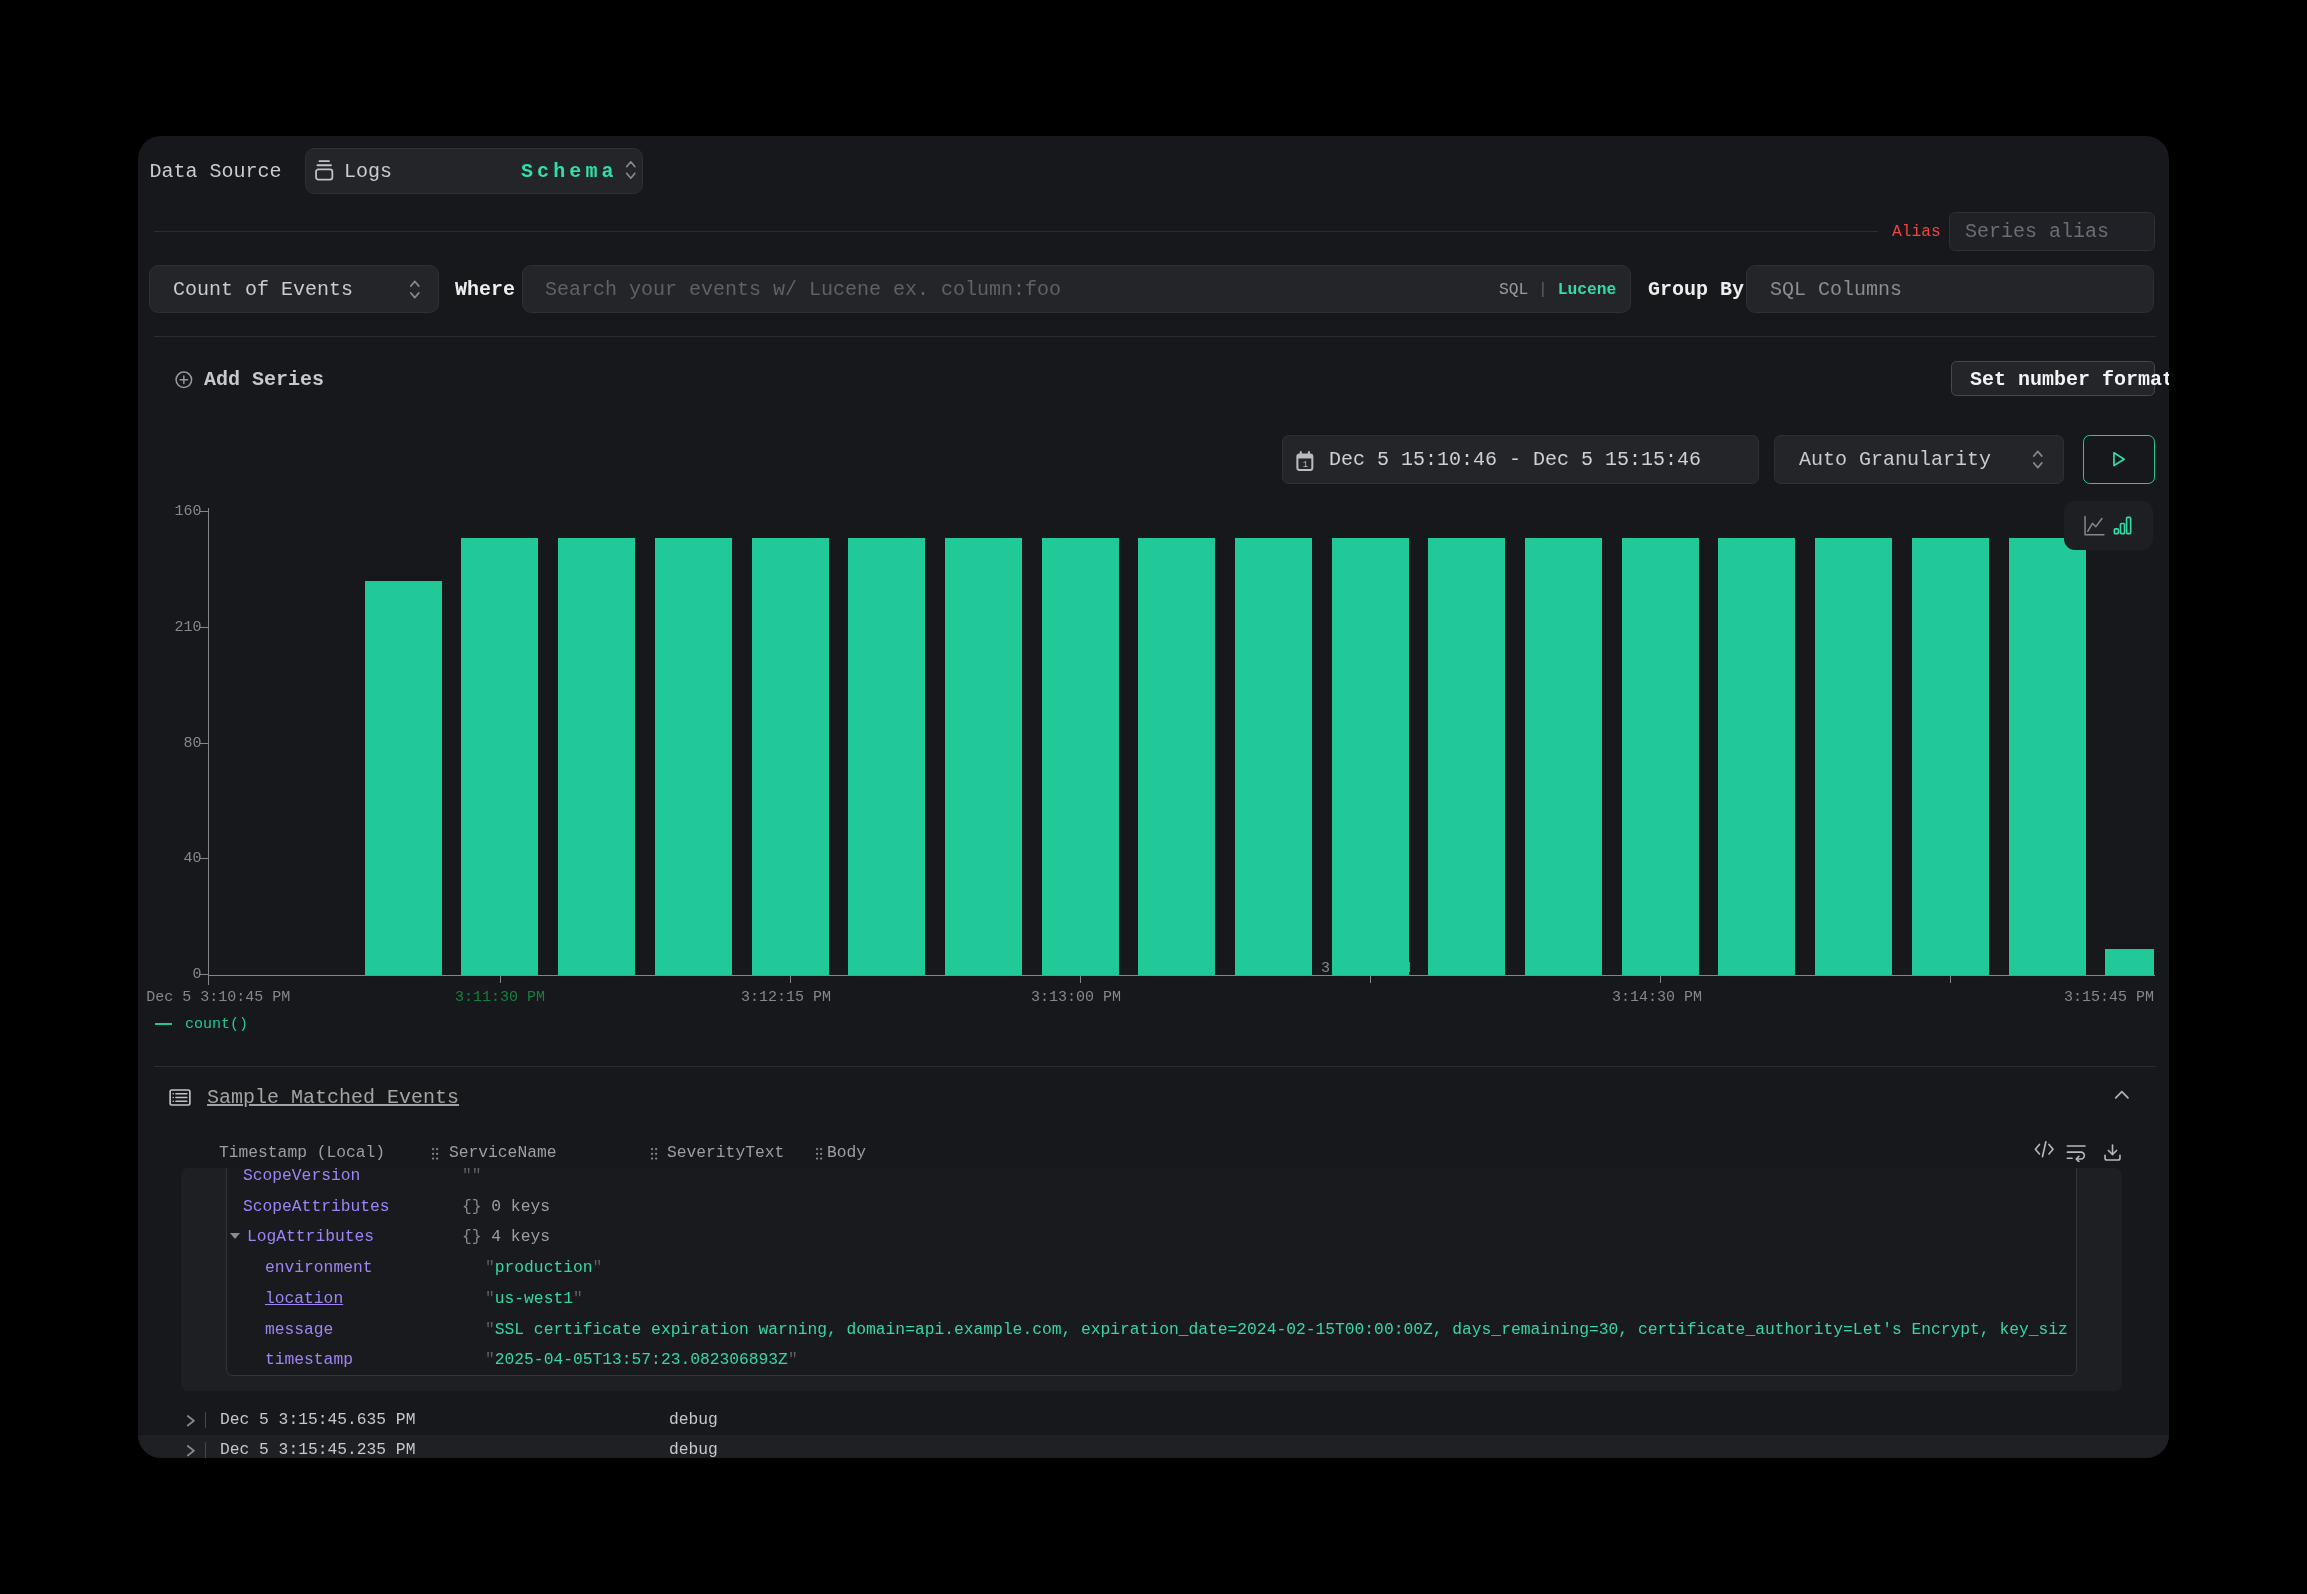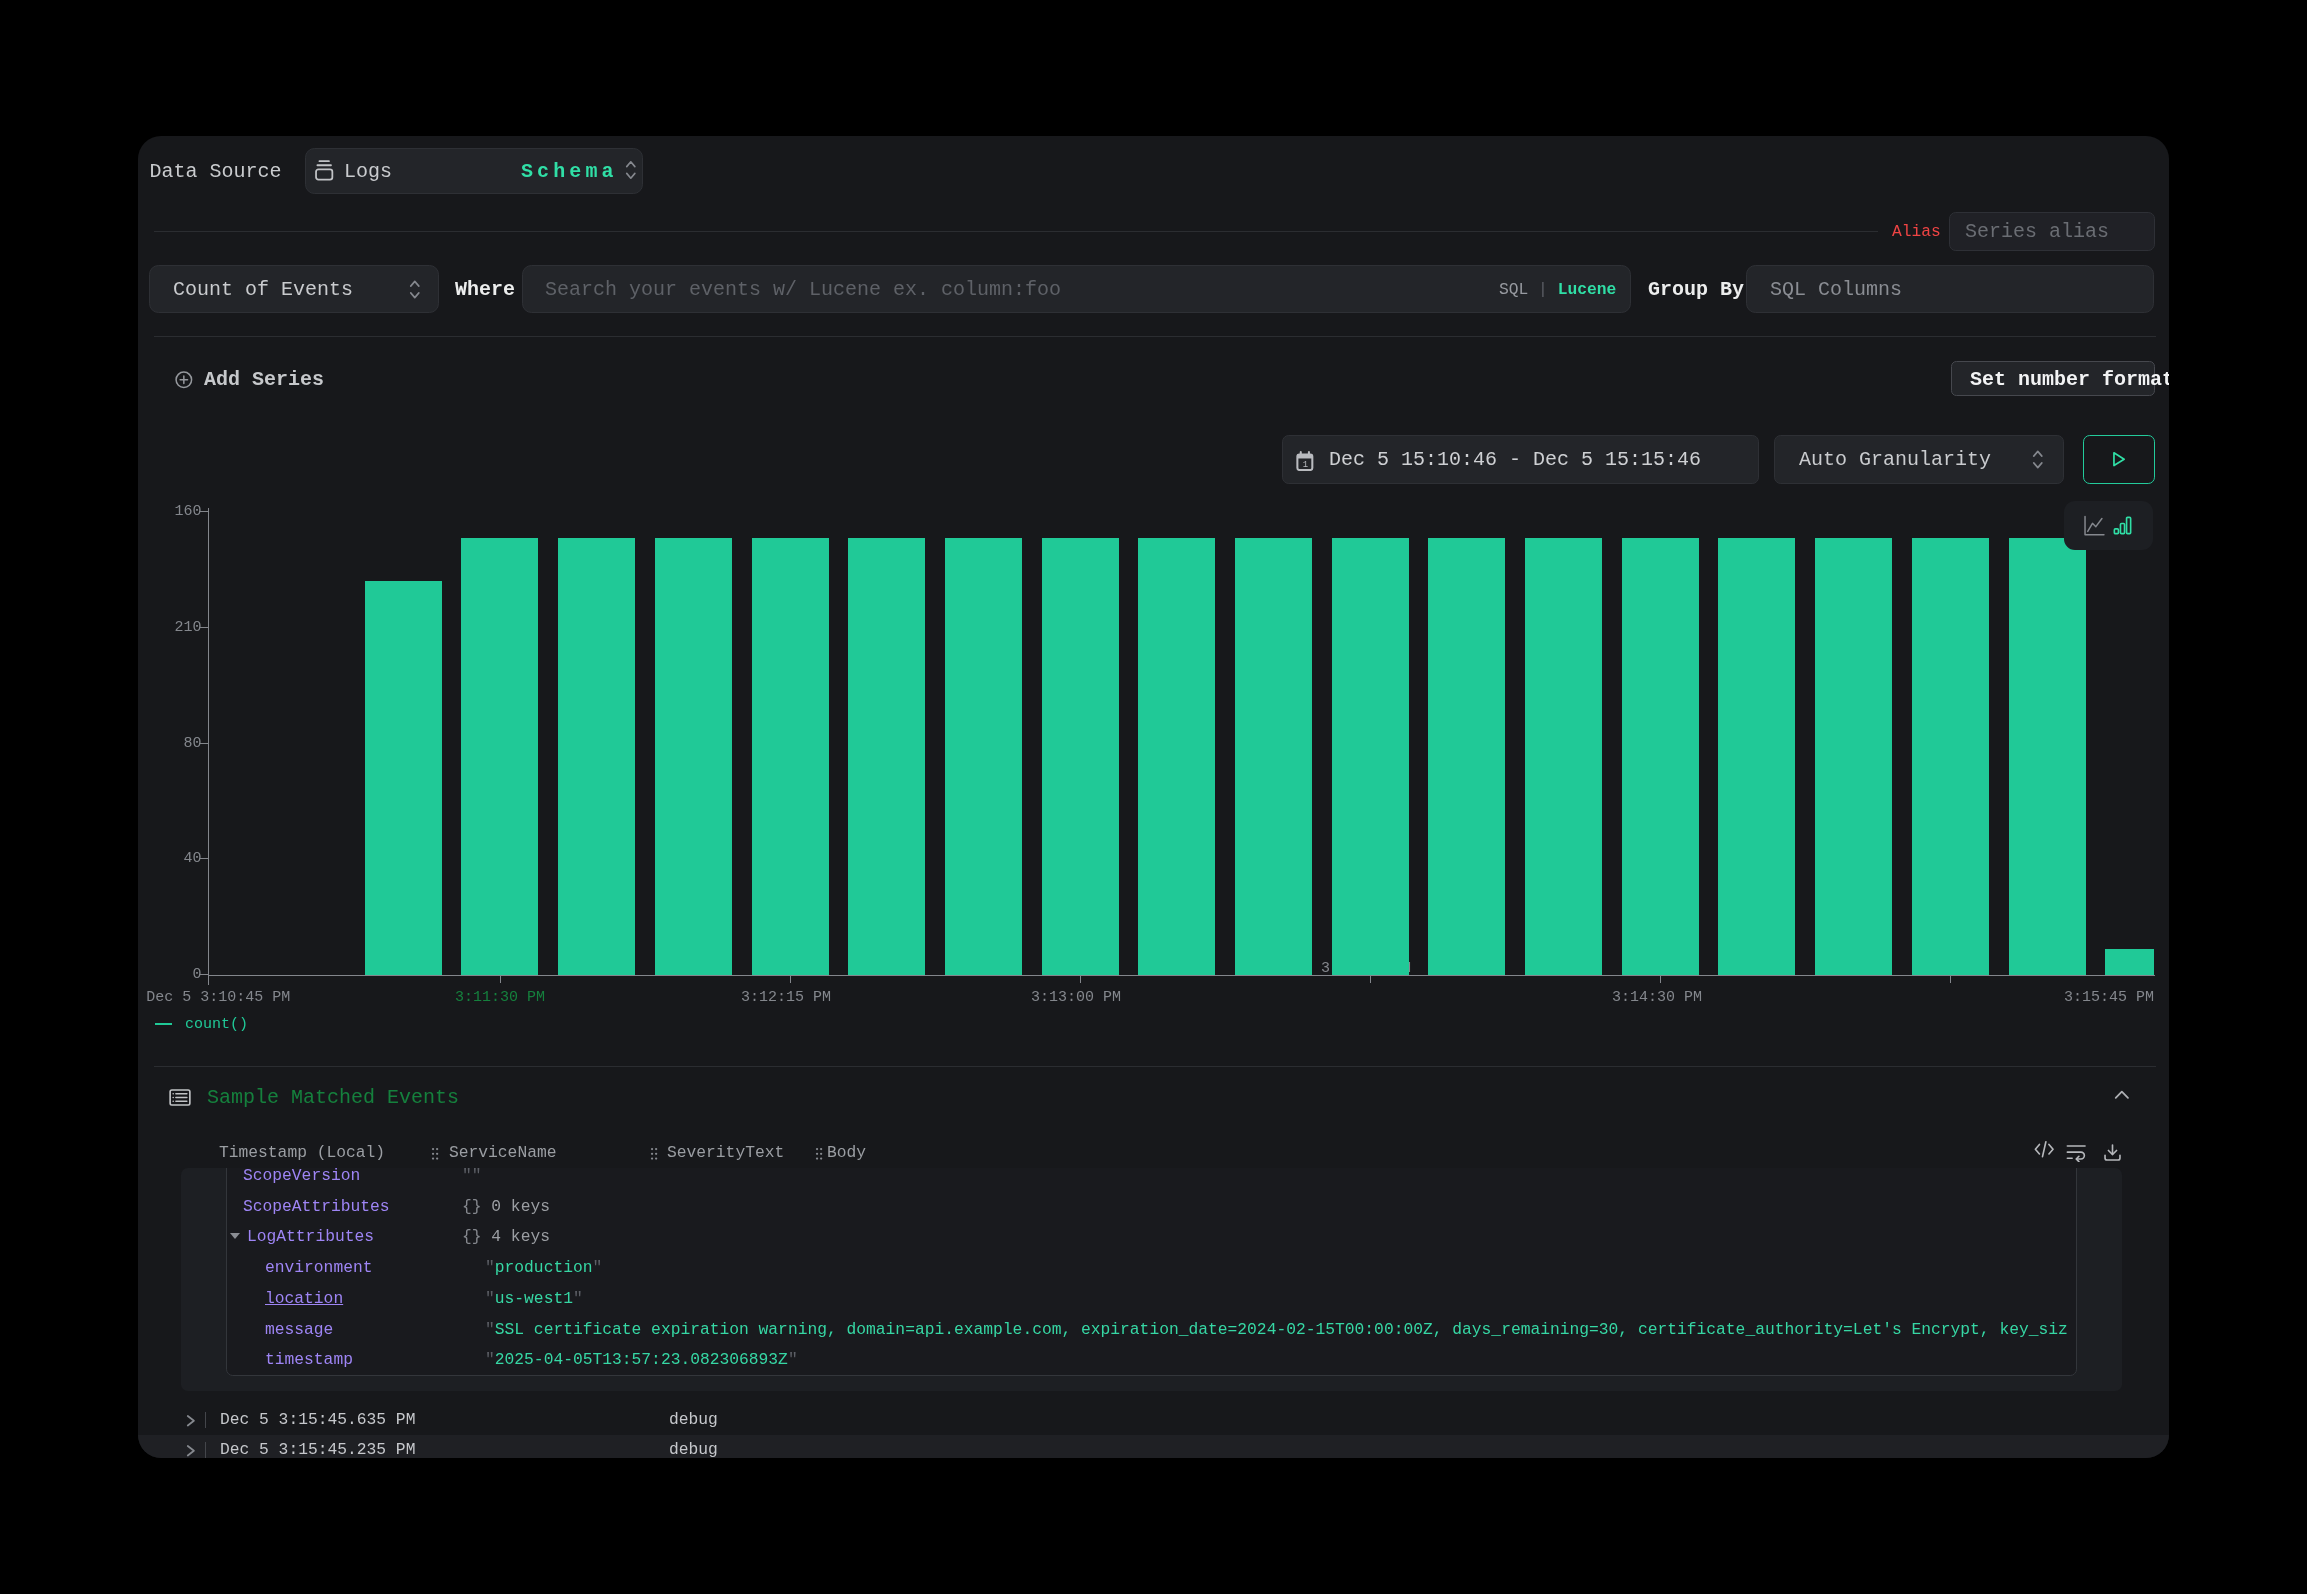--- a/index.html
+++ b/index.html
@@ -155,21 +155,21 @@
 <div class="a" style="left:15.7px; top:930px; width:2002px; height:1.4px; background:#2b2d31;"></div>
 <svg style="left:31px; top:953px;" width="22" height="17" viewBox="0 0 32 25" fill="none" stroke="#c1c3c6" stroke-width="2.4" stroke-linecap="round" stroke-linejoin="round">
   <rect x="1.5" y="1.5" width="29" height="22" rx="2.5"></rect>
   <line x1="10" y1="7" x2="26" y2="7"></line>
   <line x1="10" y1="12.5" x2="26" y2="12.5"></line>
   <line x1="10" y1="18" x2="26" y2="18"></line>
   <line x1="6" y1="7" x2="6.01" y2="7"></line>
   <line x1="6" y1="12.5" x2="6.01" y2="12.5"></line>
   <line x1="6" y1="18" x2="6.01" y2="18"></line>
 </svg>
-<div class="txt" style="left:69px; top:952px; color:#15803d;">Sample Matched Events</div>
+<div class="txt" style="left:69px; top:952px; color:#a3a3a3;text-decoration:underline;">Sample Matched Events</div>
 <svg style="left:1975px; top:953px;" width="17.7" height="12.3" viewBox="0 0 26 18" fill="none" stroke="#aeb0b4" stroke-width="2.6" stroke-linecap="round" stroke-linejoin="round">
   <polyline points="4,13 13,4 22,13"></polyline>
 </svg>
 
 <div class="txt s24" style="left:81px; top:1008px; color:#9b9ea3;">Timestamp (Local)</div>
 <svg style="left:293px; top:1011px;" width="8.2" height="13.6" viewBox="0 0 12 20" fill="#85888e">
   <circle cx="3" cy="3" r="1.7"></circle>
       <circle cx="9" cy="3" r="1.7"></circle>
   <circle cx="3" cy="10" r="1.7"></circle>
       <circle cx="9" cy="10" r="1.7"></circle>

